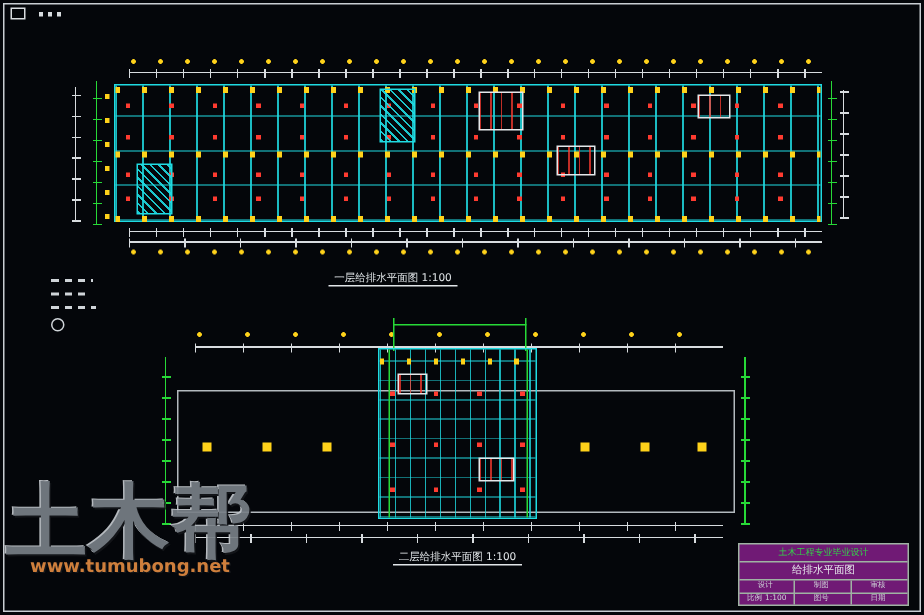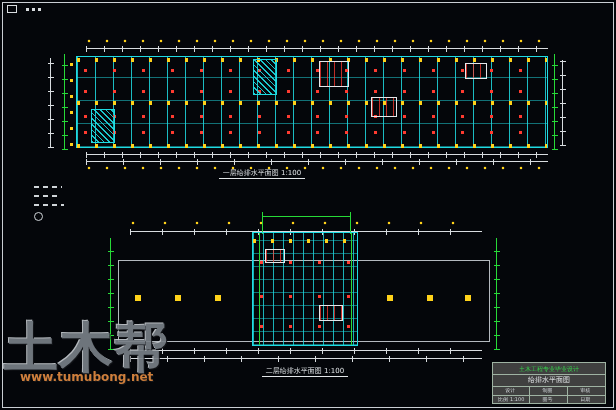--- a/index.html
+++ b/index.html
@@ -71,21 +71,21 @@
   
   .caption { position: absolute; color: #e2e6e9; font-size: 7px; text-align: center; }
   .caption span { border-bottom: 1px solid #e2e6e9; padding: 0 4px 1px; white-space: nowrap; }
   .legend-row { position: absolute; height: 2px;
     background: repeating-linear-gradient(90deg, #cfd4d8 0 5px, transparent 5px 9px); }
   .north { position: absolute; left: 34px; top: 212px; width: 9px; height: 9px;
     border: 1px solid #cfd4d8; border-radius: 50%; }
 
   
   .titleblock { position: absolute; left: 492px; top: 362px; width: 114px; height: 42px;
-    border: 1px solid #9fb3a3; display: flex; flex-direction: column; background: #404040; }
+    border: 1px solid #9fb3a3; display: flex; flex-direction: column; background: #701a75; }
   .tb-title { flex: 0 0 12px; border-bottom: 1px solid #9fb3a3; color: #35d04a;
     font-size: 6px; line-height: 11px; text-align: center; white-space: nowrap; overflow: hidden; }
   .tb-name { flex: 0 0 12px; border-bottom: 1px solid #9fb3a3; color: #e8ebee;
     font-size: 7px; line-height: 11px; text-align: center; white-space: nowrap; overflow: hidden; }
   .tb-grid { flex: 1; display: grid; grid-template-columns: repeat(3, 1fr); }
   .tb-cell { border-right: 1px solid #9fb3a3; border-bottom: 1px solid #9fb3a3;
     font-size: 5px; color: #cfd4d8; display: flex; align-items: center; justify-content: center;
     gap: 2px; line-height: 1; overflow: hidden; white-space: nowrap; }
   .tb-cell:nth-child(3n) { border-right: none; }
   .tb-cell:nth-child(n+4) { border-bottom: none; }
@@ -129,21 +129,21 @@
     <div class="detail" style="left:388px; top:6px; width:22px; height:16px;"></div>
   </div>
 
   <div class="dim-v" style="left:552px; top:54px; height:96px;"></div>
   <div class="dim-v gray" style="left:560px; top:60px; height:86px;"></div>
 
   <div class="dim-h" style="left:86px; top:152px; width:462px;"></div>
   <div class="dim-h sparse" style="left:86px; top:159px; width:462px;"></div>
   <div class="bubbles" style="left:86px; top:165px; width:462px;"></div>
 
-  <div class="caption" style="left:192px; top:168px; width:140px;">
+  <div class="caption" style="left:192px; top:180px; width:140px;">
     <span>一层给排水平面图 1:100</span>
   </div>
 
   <div class="legend-row" style="left:34px; top:186px; width:28px;"></div>
   <div class="legend-row" style="left:34px; top:195px; width:24px;"></div>
   <div class="legend-row" style="left:34px; top:204px; width:30px;"></div>
   <div class="north"></div>
 
   <div class="bubbles wide" style="left:130px; top:220px; width:352px;"></div>
   <div class="dim-h t32" style="left:130px; top:229px; width:352px;"></div>

